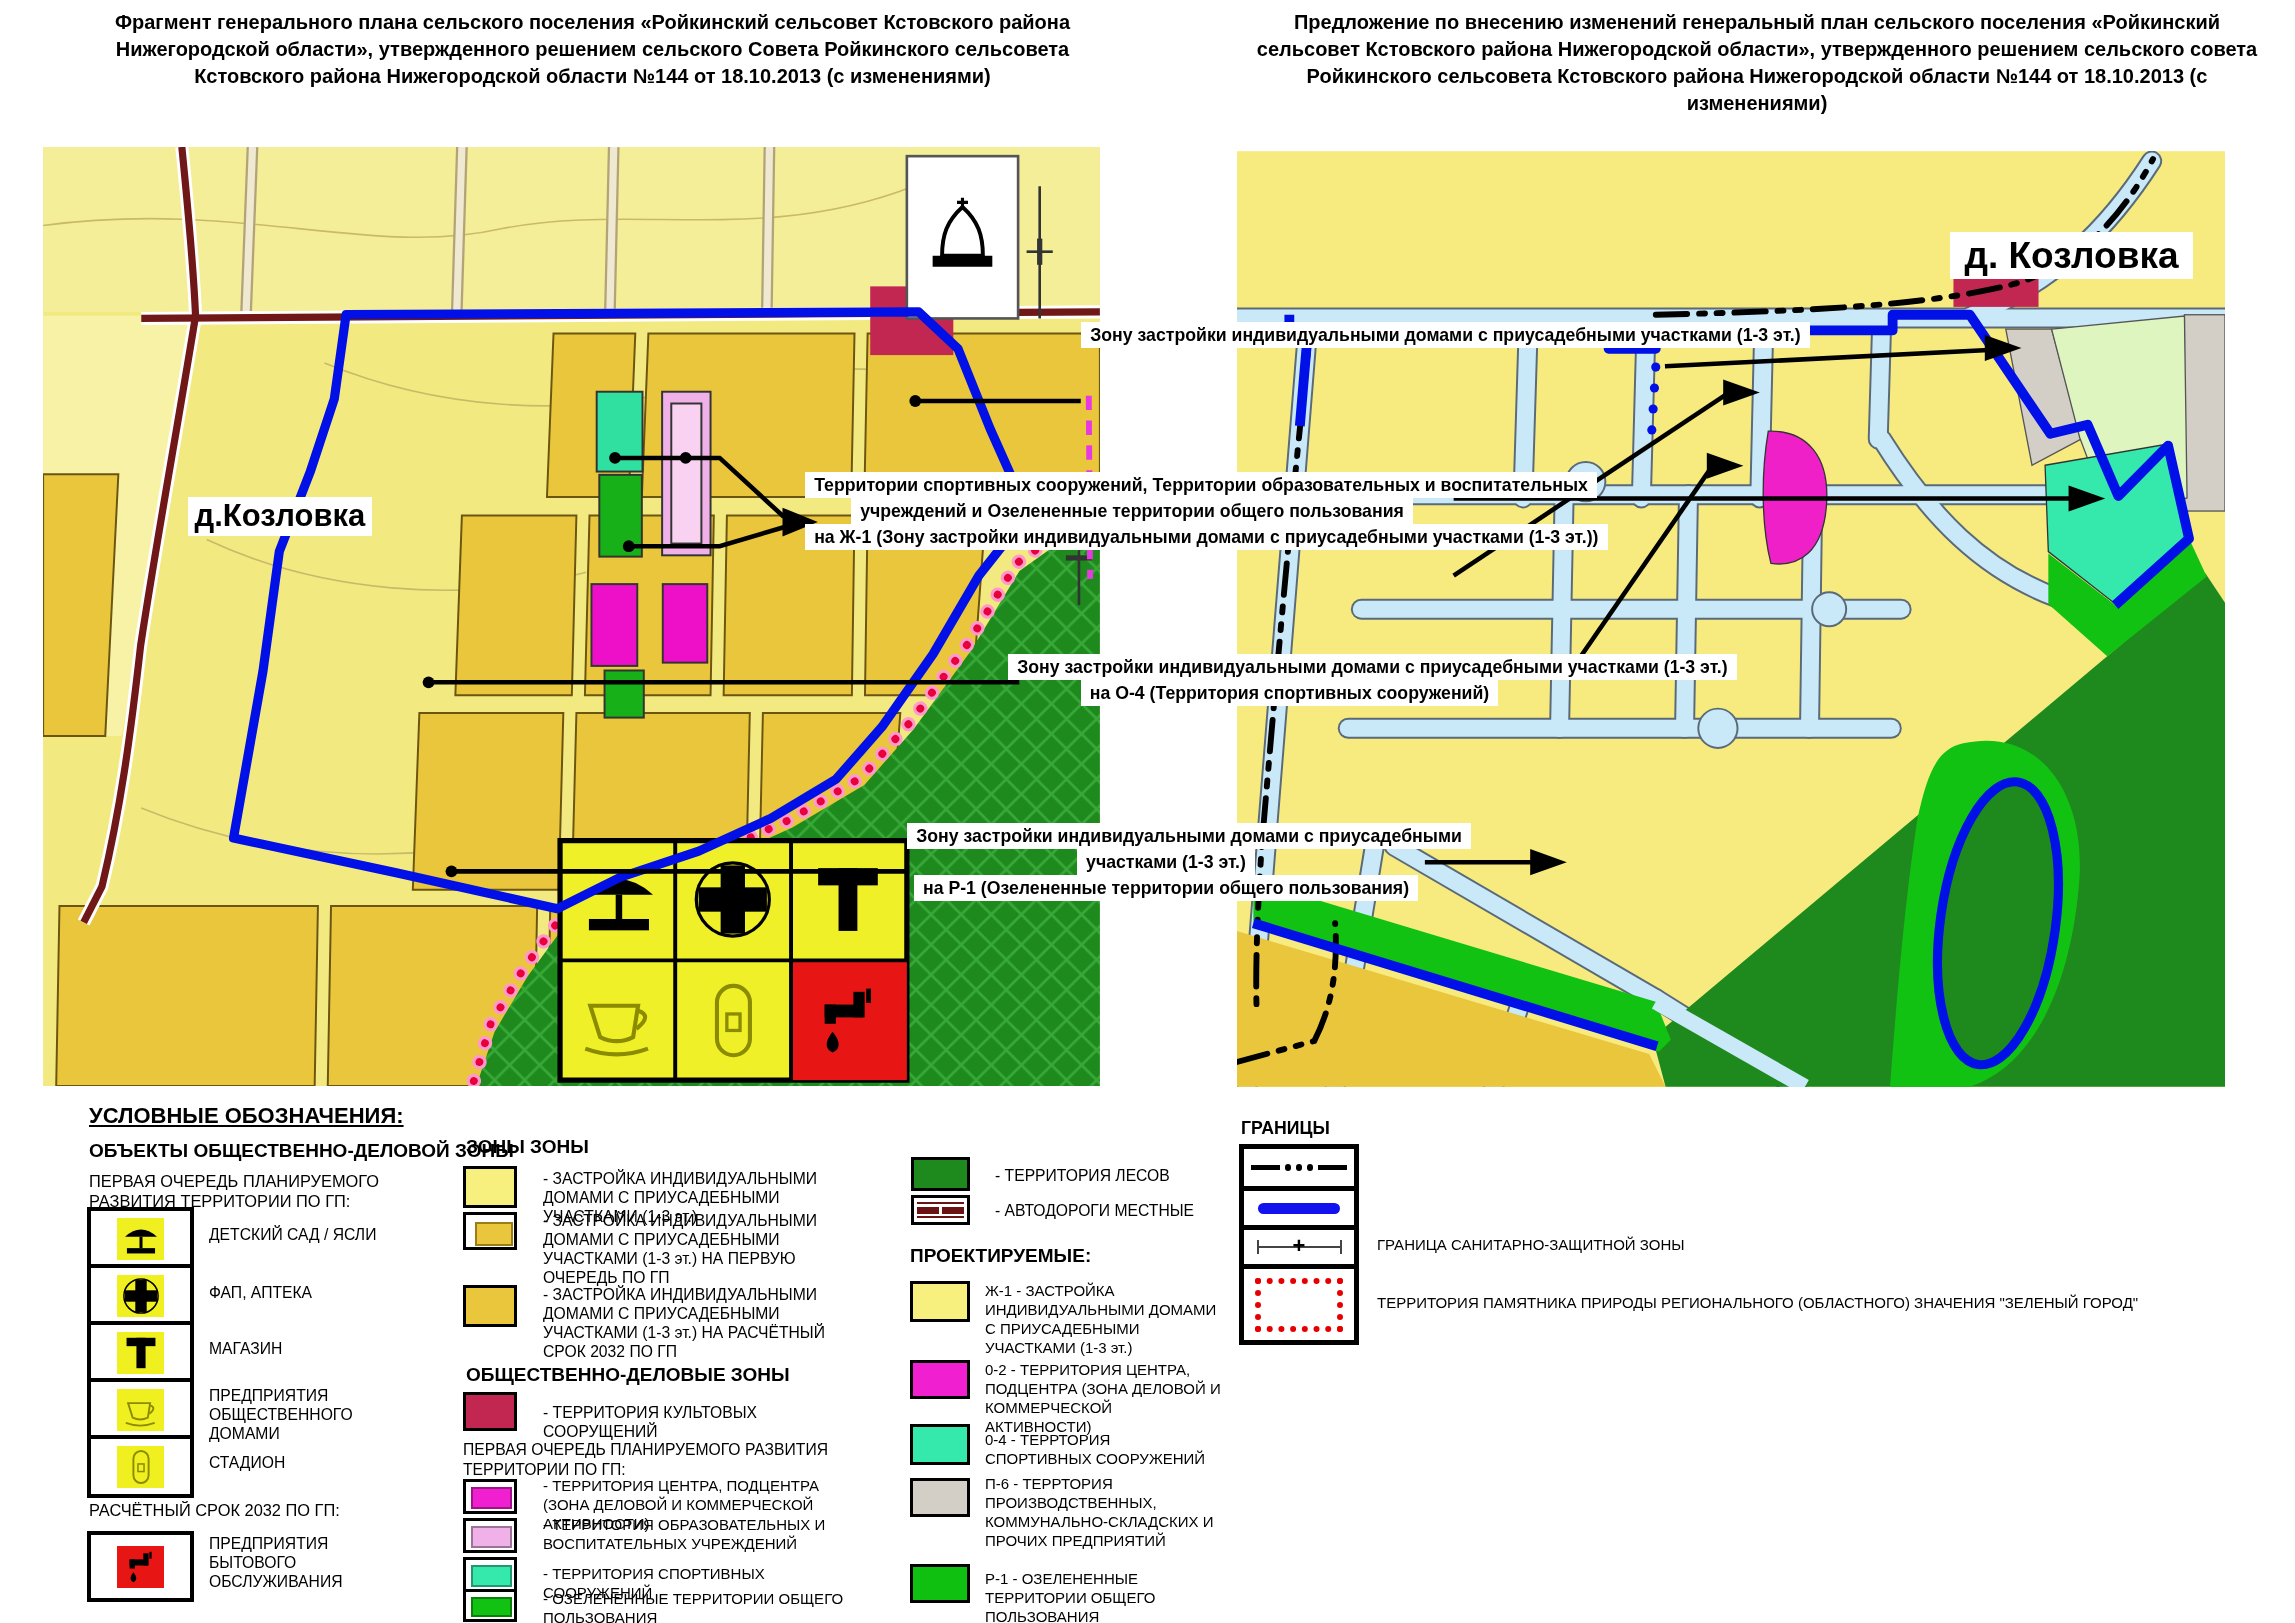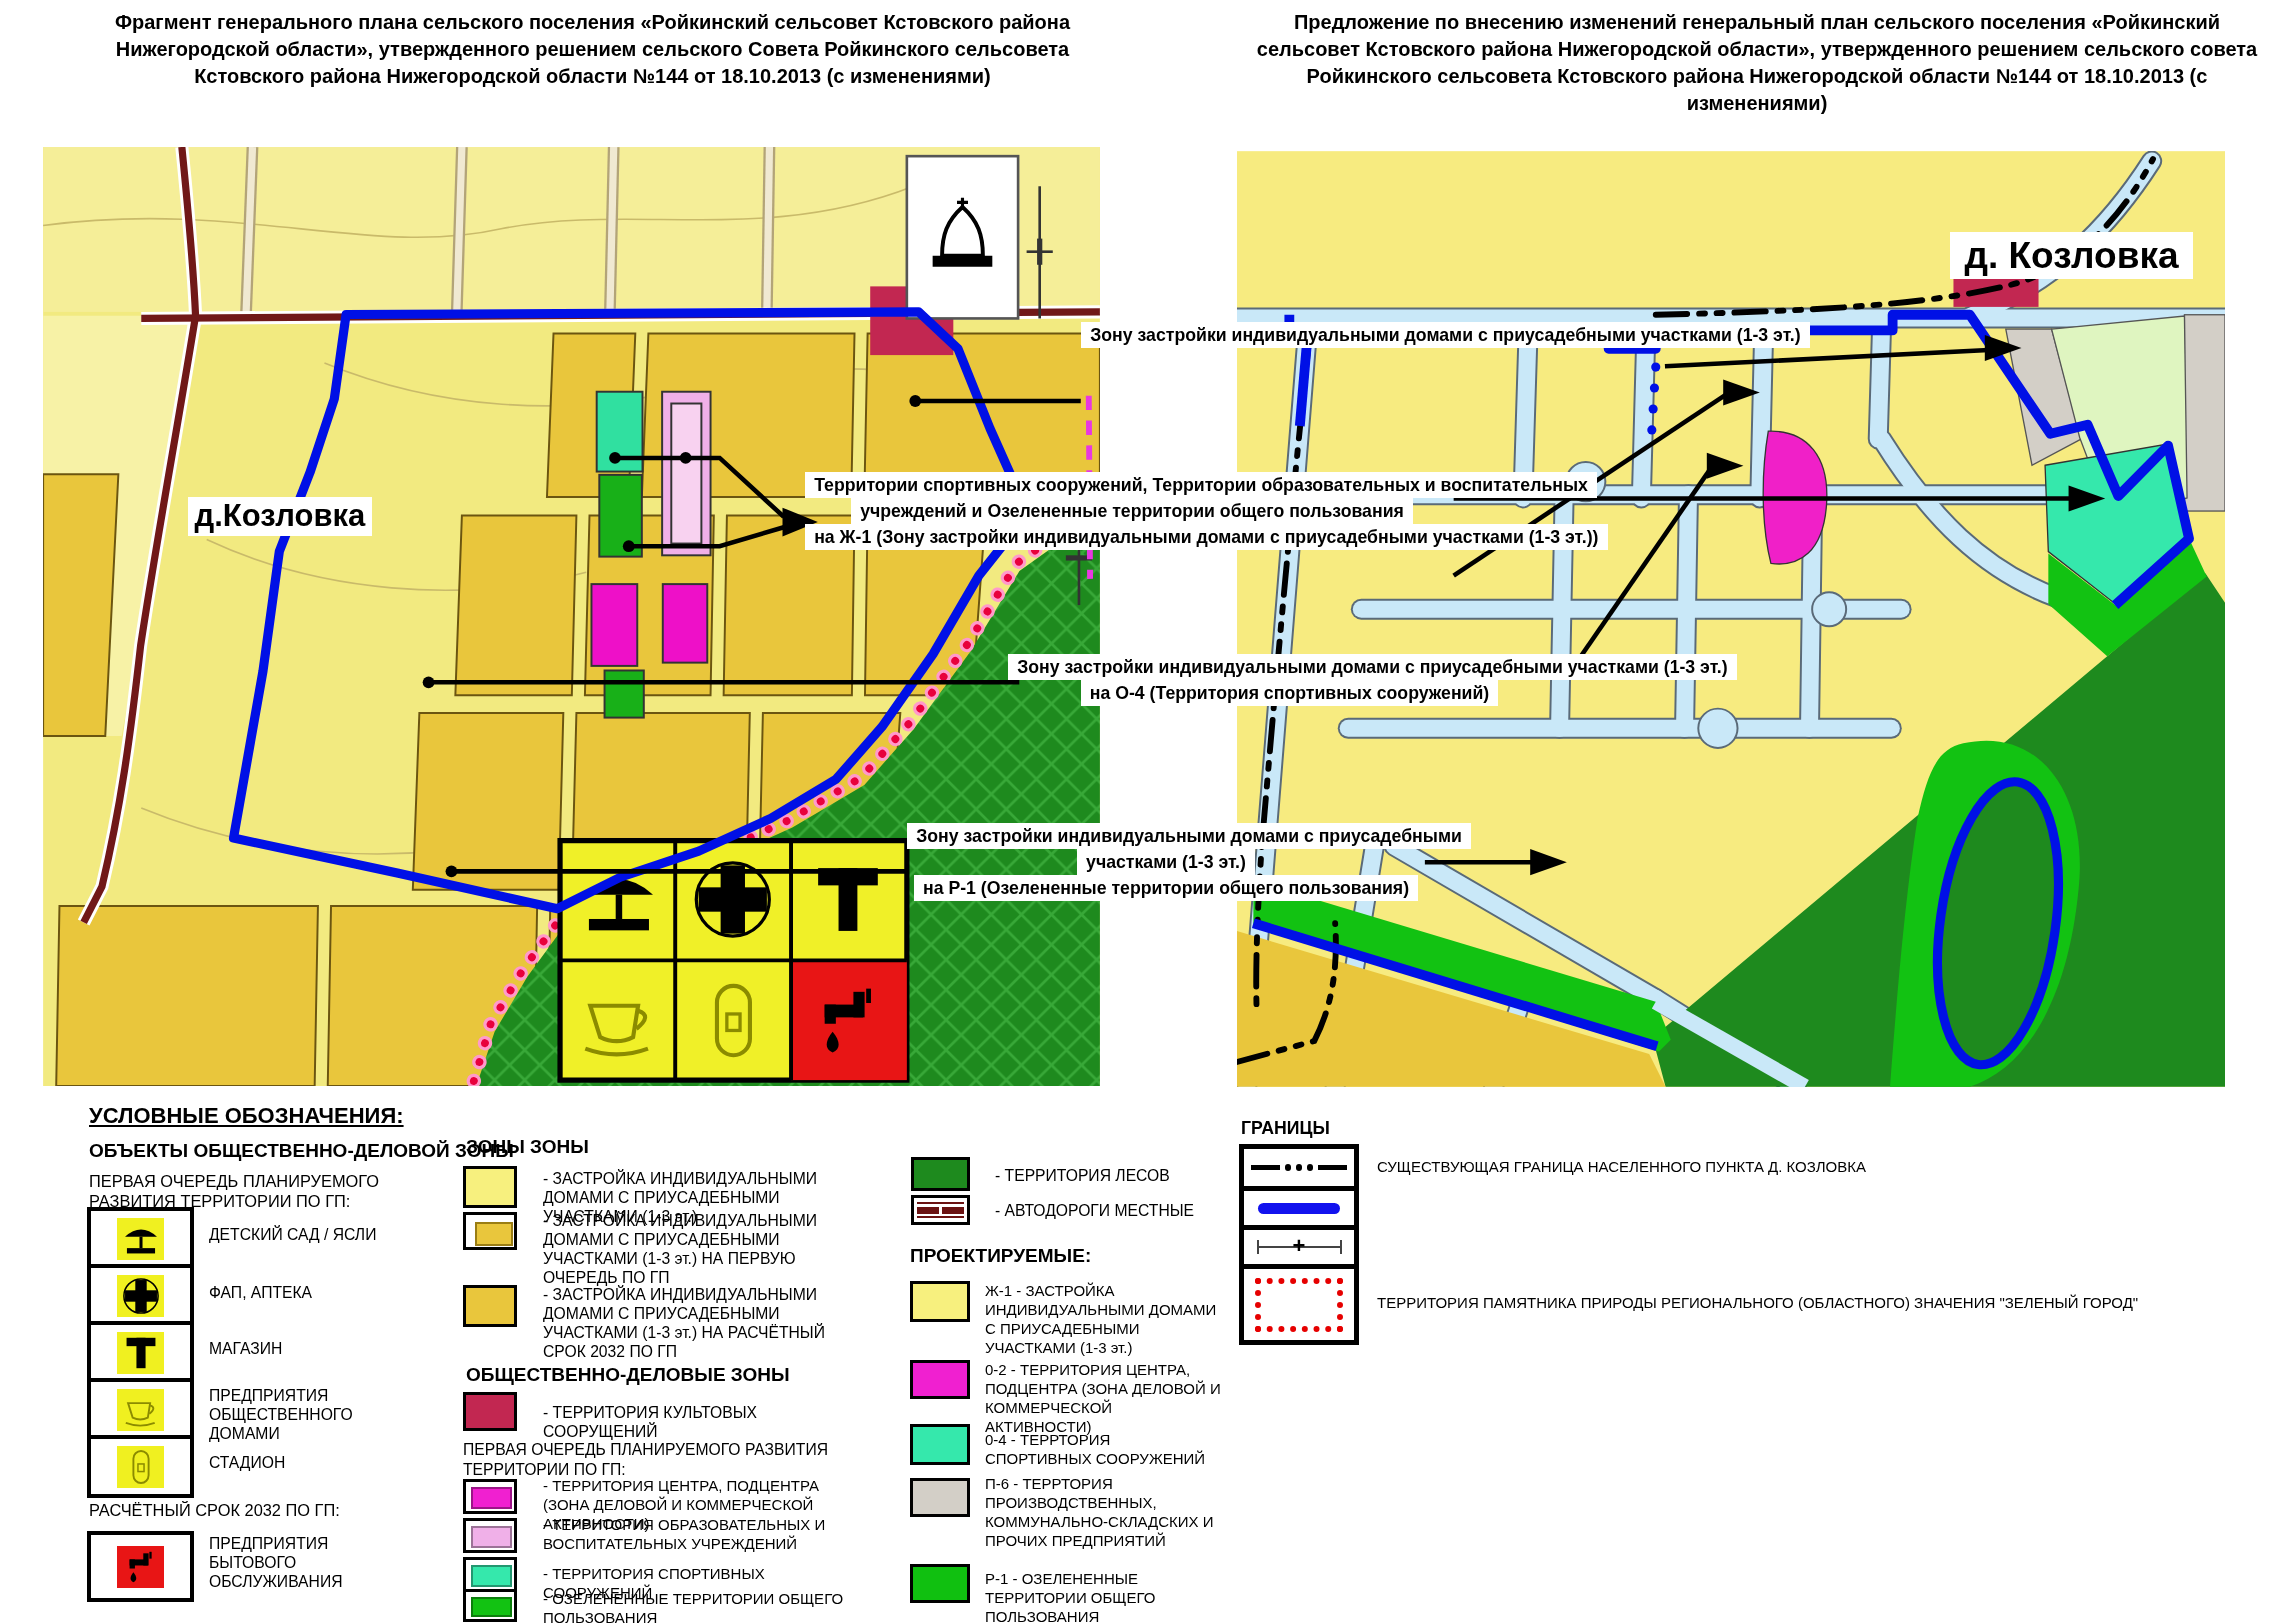--- a/index.html
+++ b/index.html
@@ -461,34 +461,34 @@
 
   <div class="border-box" style="left:1239px;top:1144px;height:37px;">
     <div class="dashline">
         <div class="d"></div>
         <div class="o"></div>
         <div class="o"></div>
         <div class="o"></div>
         <div class="d"></div>
       </div>
   </div>
-  <div class="leg-label" style="left:1377px;top:1157px;width:877px;font-size:15px;">СУЩЕСТВУЮЩАЯ ГРАНИЦА НАСЕЛЕННОГО ПУНКТА Д. КОЗЛОВКА</div>
 
   <div class="border-box" style="left:1239px;top:1186px;height:34px;">
     <div class="blueline"></div>
   </div>
 
   <div class="border-box" style="left:1239px;top:1225px;height:34px;">
     <div class="sanline">
         <div class="ln"></div>
         <div class="tick" style="left:0;"></div>
         <div class="tick" style="right:0;"></div>
         <div class="plus">+</div>
       </div>
   </div>
+  <div class="leg-label" style="left:1377px;top:1235px;width:877px;font-size:15px;">ГРАНИЦА САНИТАРНО-ЗАЩИТНОЙ ЗОНЫ</div>
 
   <div class="border-box" style="left:1239px;top:1264px;height:71px;">
     <div class="reddot-rect"></div>
   </div>
   <div class="leg-label" style="left:1377px;top:1293px;width:890px;font-size:15px;">ТЕРРИТОРИЯ ПАМЯТНИКА ПРИРОДЫ РЕГИОНАЛЬНОГО (ОБЛАСТНОГО) ЗНАЧЕНИЯ "ЗЕЛЕНЫЙ ГОРОД"</div>
 
 </div>
 
 
 </body></html>

